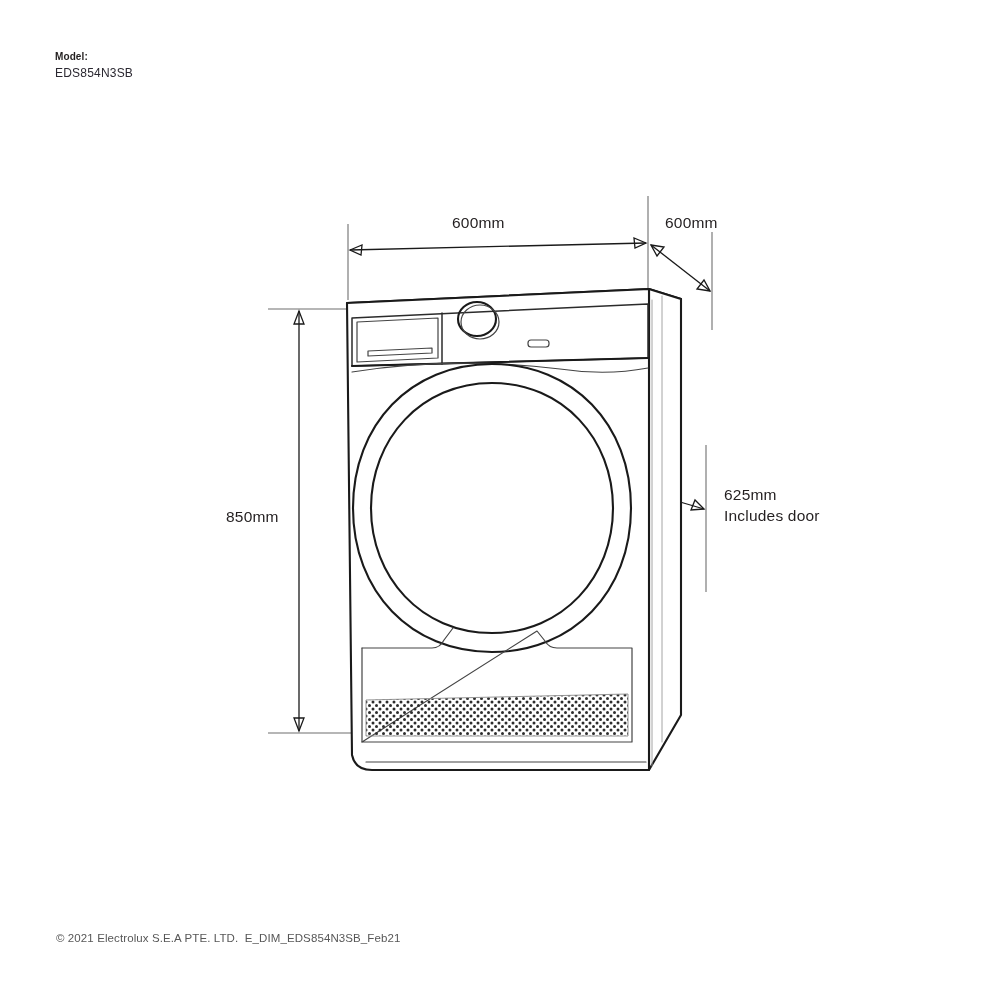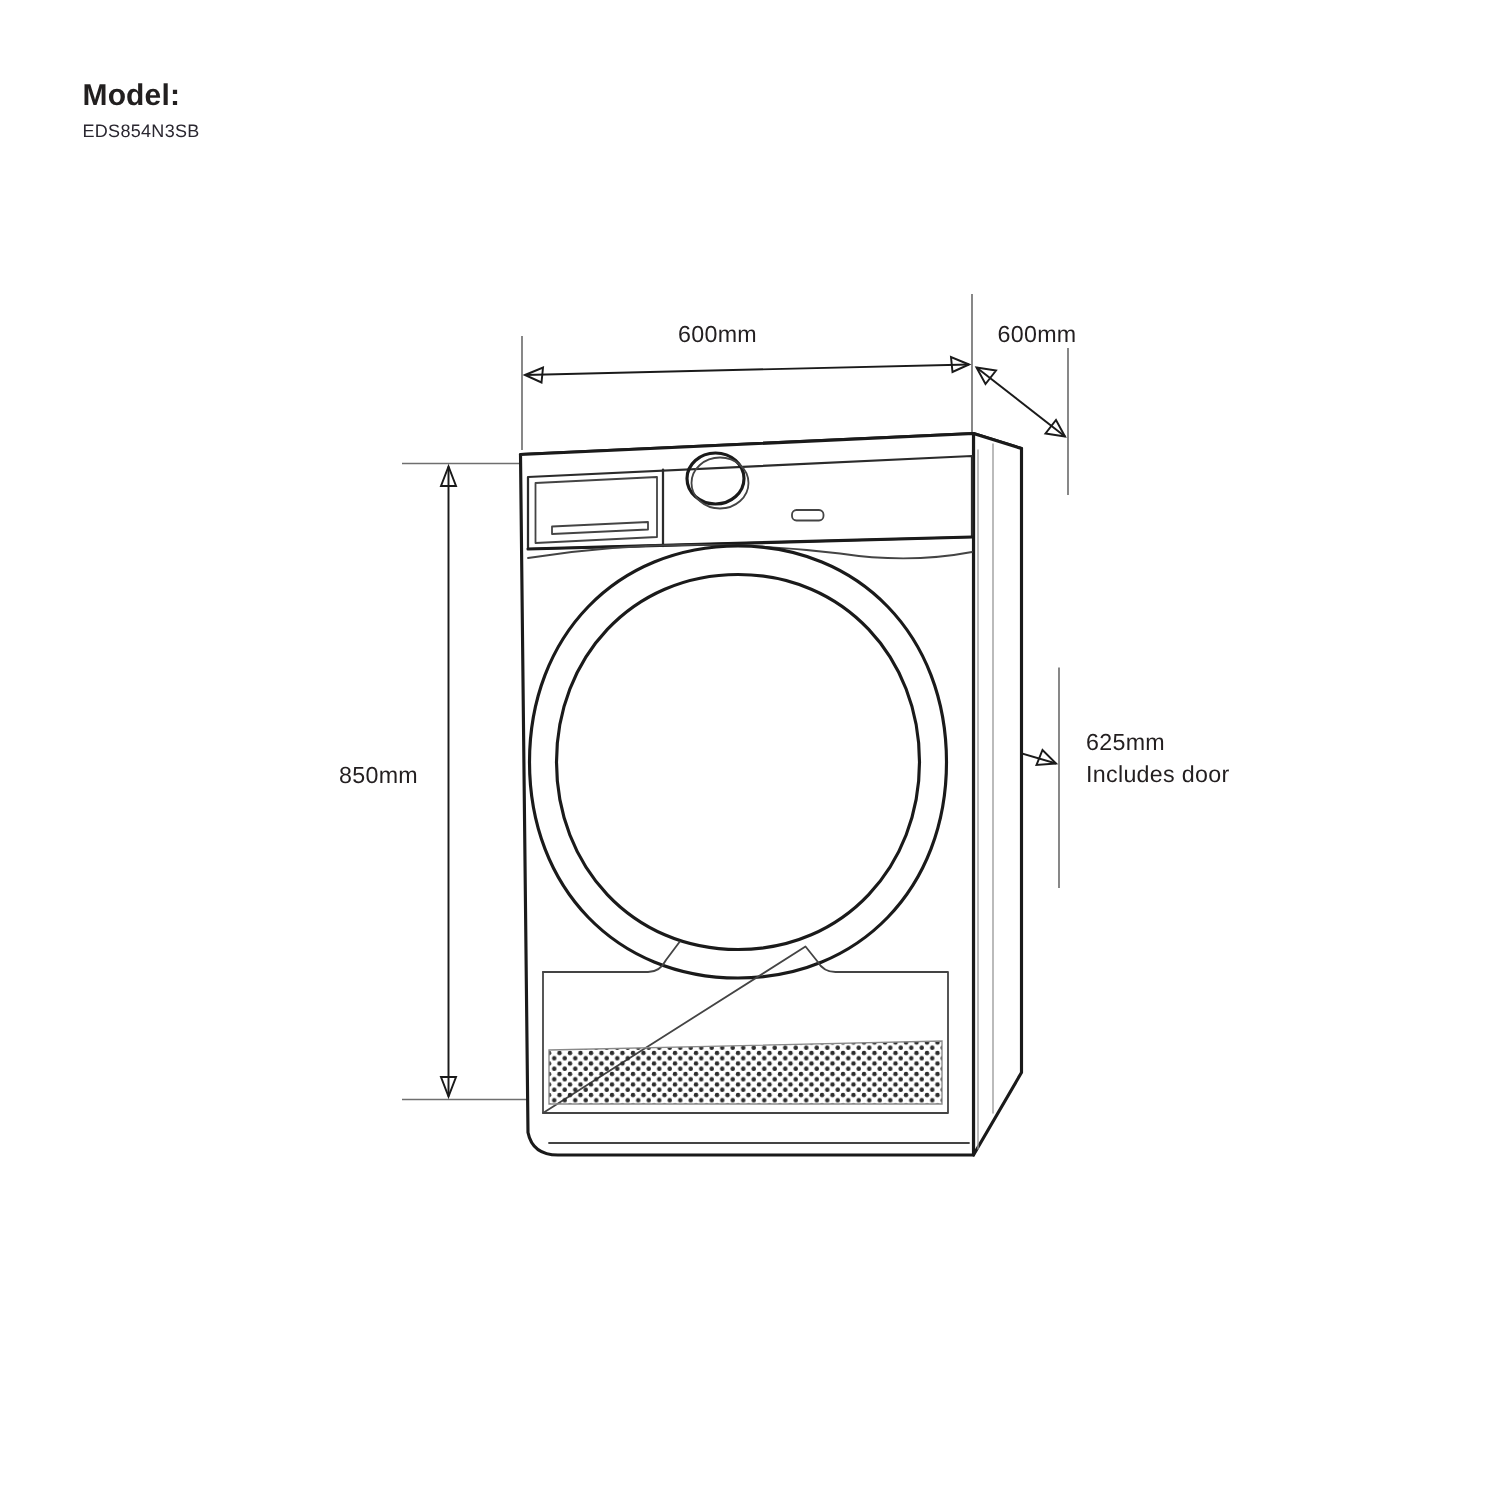--- a/index.html
+++ b/index.html
@@ -23,21 +23,21 @@
     height: 1000px;
     background: #ffffff;
   }
   .model-block {
     position: absolute;
     left: 55px;
     top: 50px;
     line-height: 1.45;
   }
   .model-label {
-    font-size: 20px;
+    font-size: 10px;
     font-weight: bold;
     letter-spacing: 0.1px;
     color: #221f1f;
     display: block;
   }
   .model-value {
     font-size: 12px;
     font-weight: normal;
     letter-spacing: 0.2px;
     color: #2a2730;
@@ -245,14 +245,15 @@
           </defs>
           <path d="M366 700 L628 694 L628 736 L366 736 Z" fill="url(#perf)" stroke="#8a8a8a" stroke-width="0.9"></path>
         </g>
       </g>
 
       <line class="body-line-hair" x1="652" y1="300" x2="652" y2="766"></line>
     </g>
 
   </svg>
 
+  <div class="footer-block">© 2021 Electrolux S.E.A PTE. LTD.  E_DIM_EDS854N3SB_Feb21</div>
 
 </div>
 
 </body></html>

